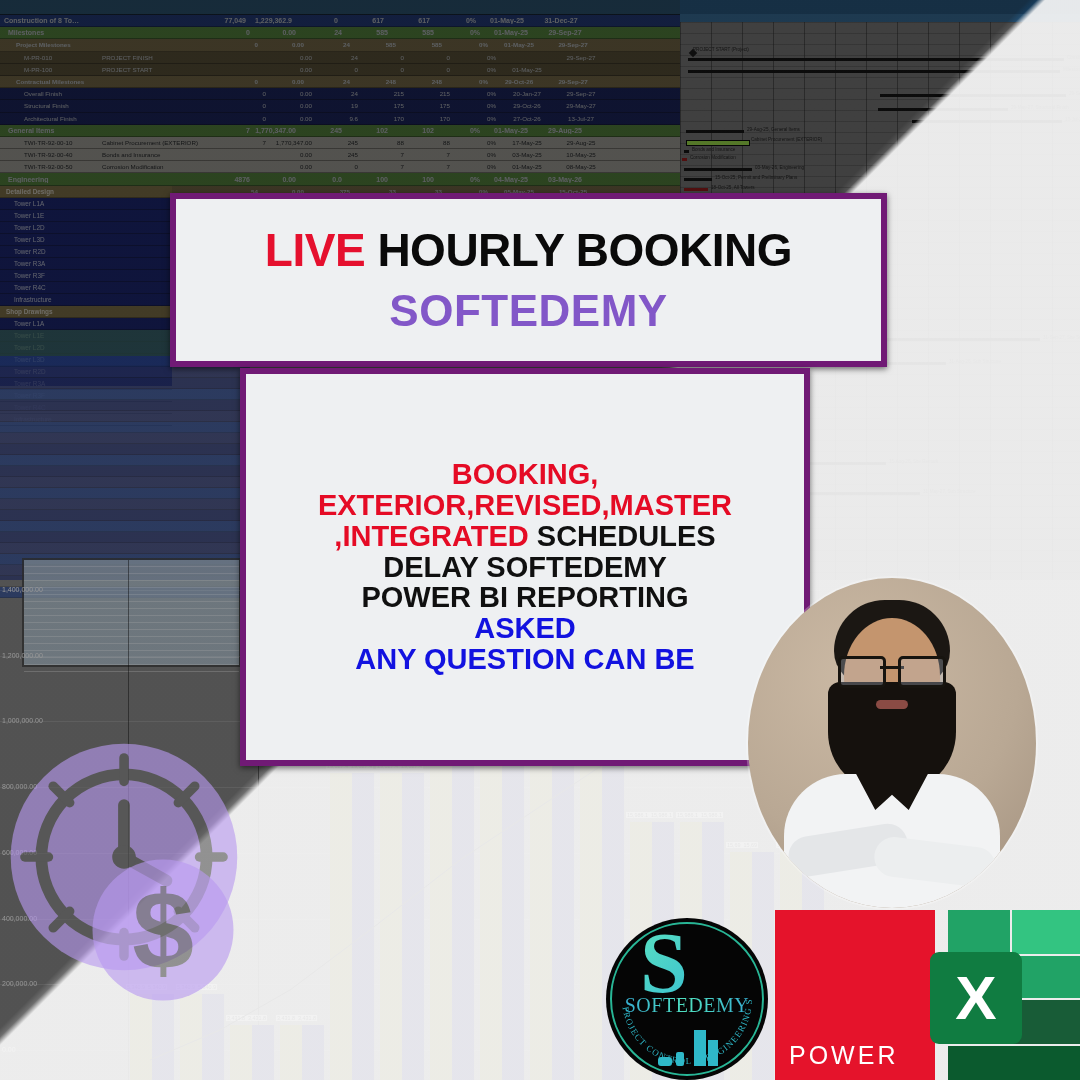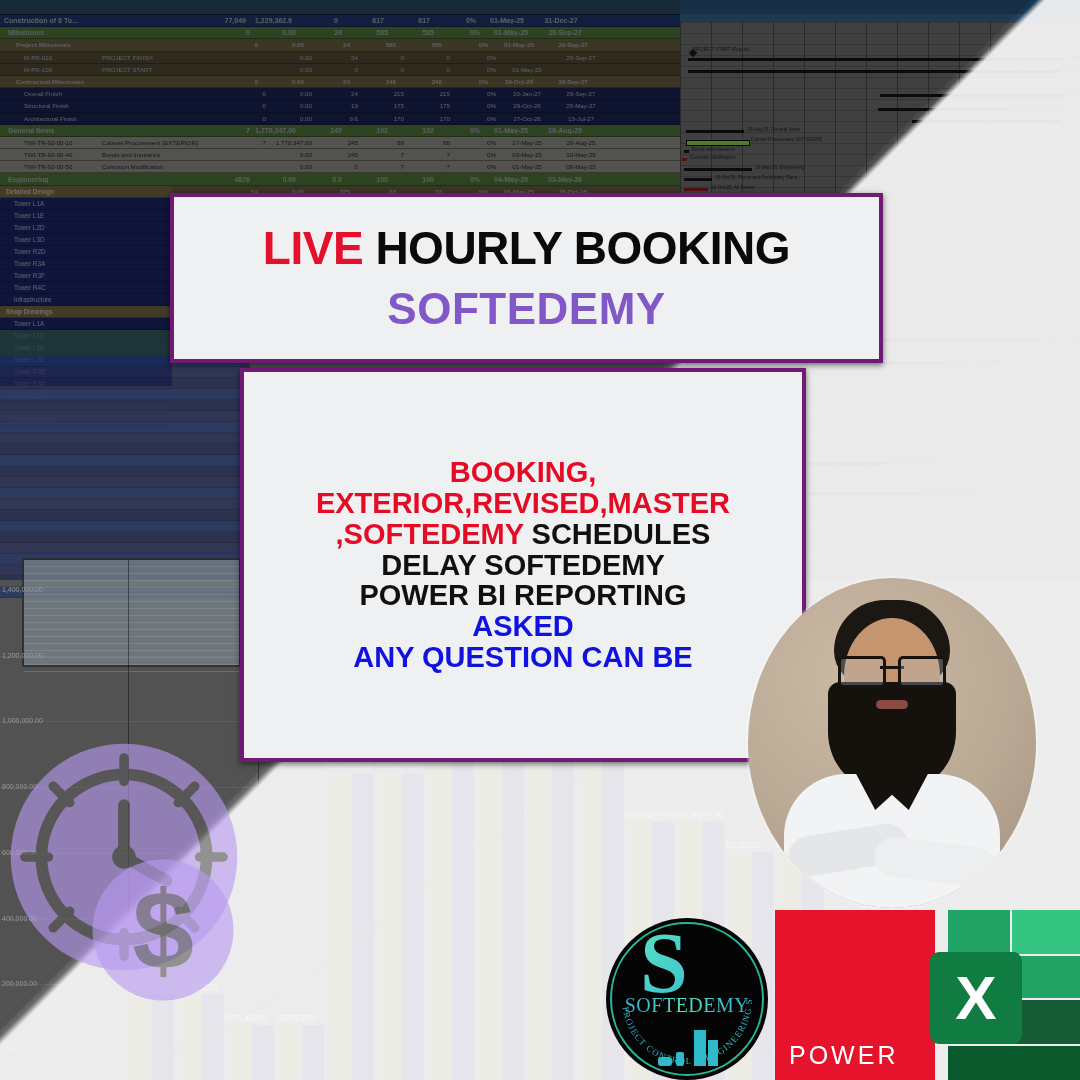--- a/index.html
+++ b/index.html
@@ -81,21 +81,21 @@
   .wedge{position:absolute;inset:0;
     background:linear-gradient(to bottom right, rgba(0,0,0,0) 0 48%, rgba(246,246,246,.93) 48.4% 100%);}
   .darkwedge{position:absolute;inset:0;
     background:linear-gradient(to bottom right, rgba(20,20,20,.30) 0 47.6%, rgba(0,0,0,0) 48% 100%);}
 
   
   .clockicon{position:absolute;left:6px;bottom:105px;width:236px;height:236px;opacity:.62;}
   .moneyicon{position:absolute;left:88px;bottom:75px;width:150px;height:150px;opacity:.62;}
 
   
-  .card{position:absolute;background:#eef0f2;border:4px solid #701a75;
+  .card{position:absolute;background:#eef0f2;border:6px solid #701a75;
     box-shadow:0 2px 6px rgba(0,0,0,.55);}
   #titlecard{left:170px;top:193px;width:705px;height:162px;display:flex;
     flex-direction:column;justify-content:center;align-items:center;}
   #title1{font-size:46px;font-weight:bold;letter-spacing:-.5px;line-height:1;
     text-align:center;white-space:nowrap;}
   #title1 .live{color:#e5102e;}
   #title1 .rest{color:#0a0a0a;}
   #title2{font-size:44px;font-weight:bold;color:#8257c8;margin-top:16px;line-height:1;letter-spacing:.5px;}
 
   #bodycard{left:240px;top:368px;width:538px;height:370px;padding:8px 10px;
@@ -836,21 +836,21 @@
     <div id="title1">
       <span class="live">LIVE</span><span class="rest"> HOURLY BOOKING</span>
     </div>
     <div id="title2">SOFTEDEMY</div>
   </div>
 
   <div class="card" id="bodycard">
     <div id="bodylines">
         <div class="bline"><span class="red">BOOKING,</span></div>
         <div class="bline"><span class="red">EXTERIOR,REVISED,MASTER</span></div>
-        <div class="bline"><span class="red">,SOFTEDEMY</span><span class="blk"> SCHEDULES</span></div>
+        <div class="bline"><span class="red">,INTEGRATED</span><span class="blk"> SCHEDULES</span></div>
         <div class="bline"><span class="blk">DELAY SOFTEDEMY</span></div>
         <div class="bline"><span class="blk">POWER BI REPORTING</span></div>
         <div class="bline"><span class="blue">ASKED</span></div>
         <div class="bline"><span class="blue">ANY QUESTION CAN BE</span></div>
       </div>
   </div>
 
   <div id="portrait">
     <div class="p-hair"></div>
     <div class="p-face"></div>

